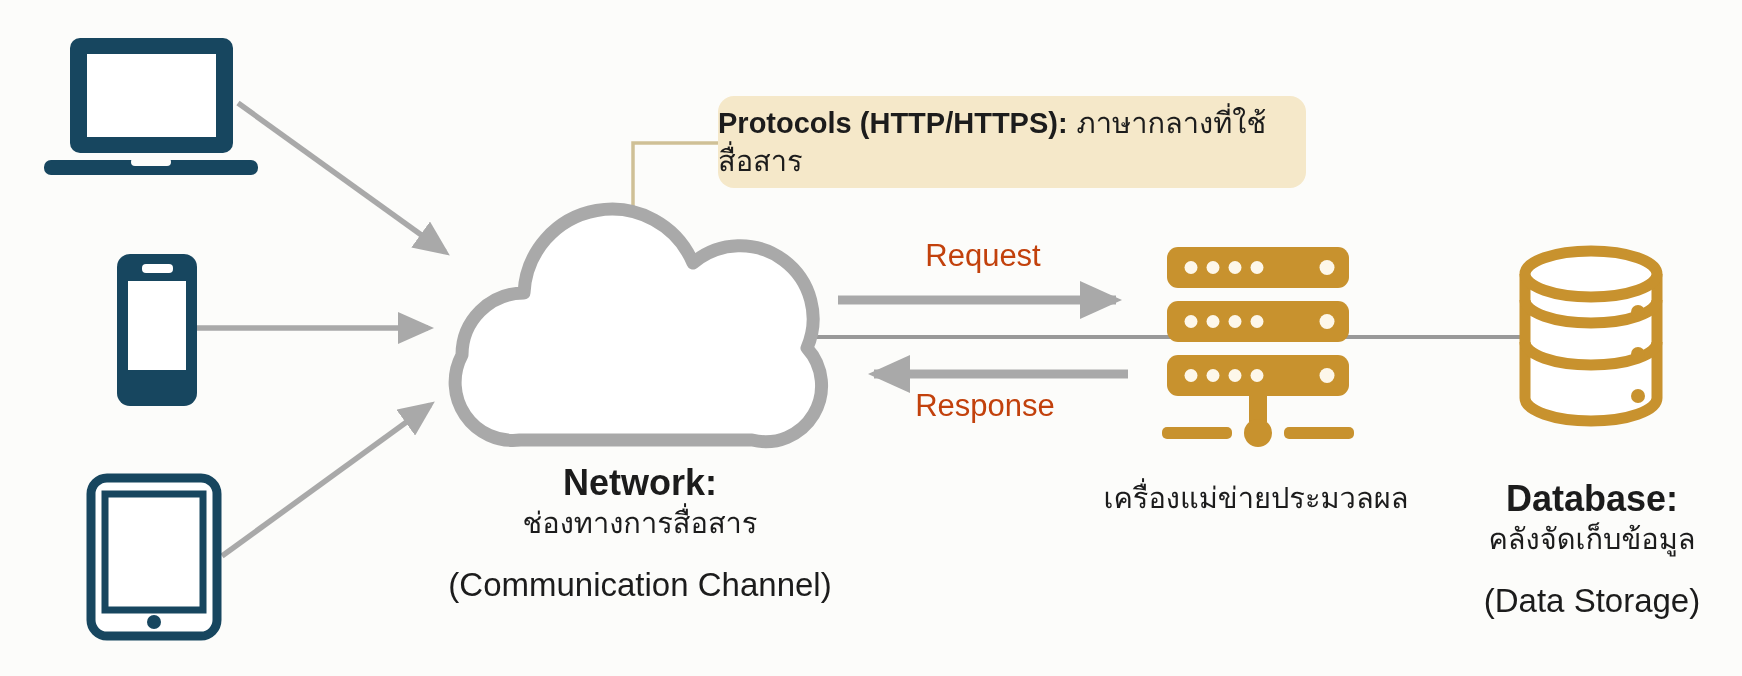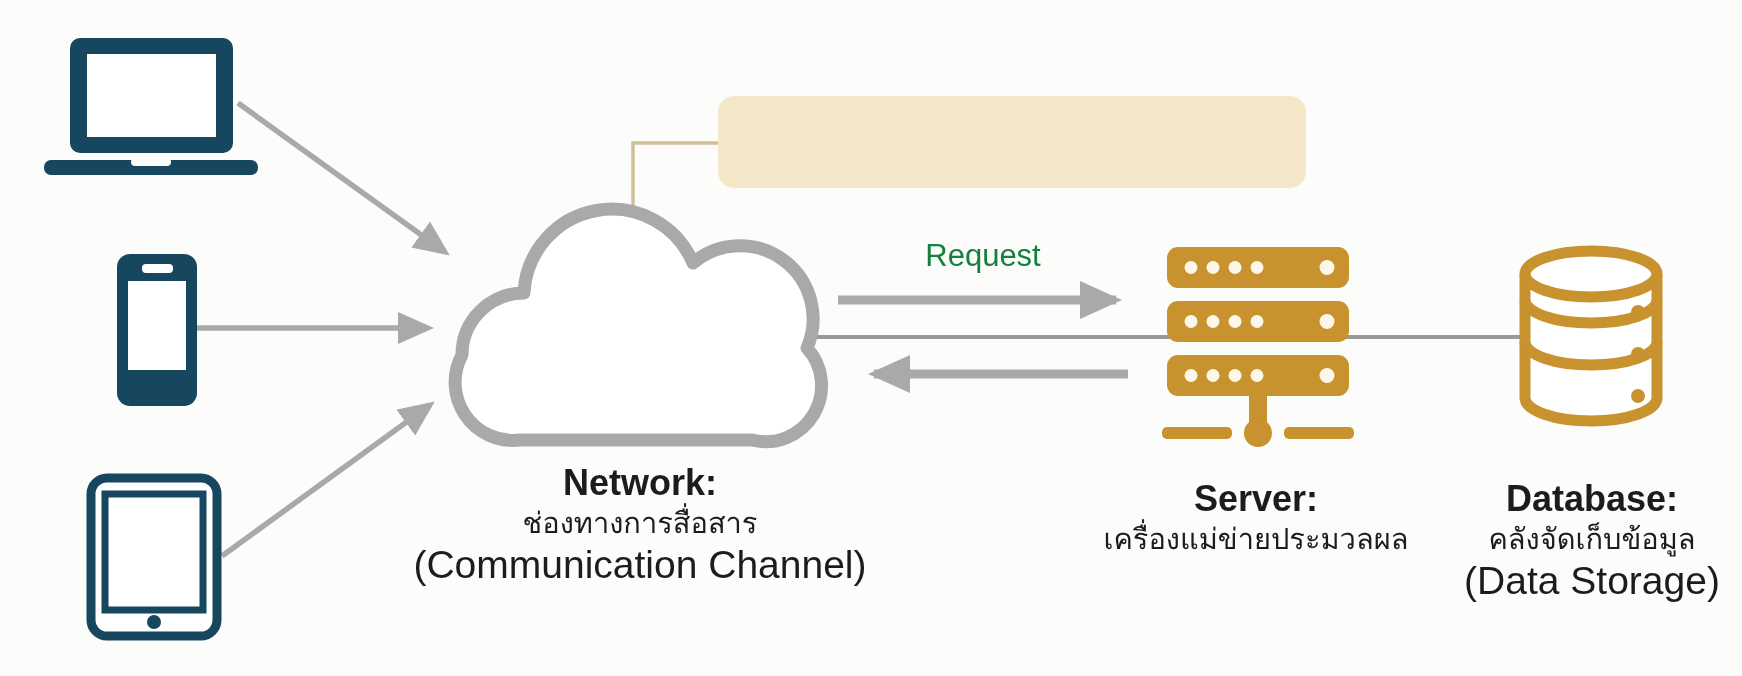--- a/index.html
+++ b/index.html
@@ -13,28 +13,28 @@
   .callout{
     position:absolute;left:718px;top:96px;width:588px;height:92px;
     background:#f5e8c9;border-radius:16px;
     display:flex;flex-direction:column;justify-content:center;align-items:center;
     line-height:38px;font-size:29px;
   }
   .callout .b{font-weight:700;}
   .callout .thai{margin-left:9px;}
   .flow-label{
     position:absolute;width:260px;text-align:center;
-    font-size:31px;color:#15803d;
+    font-size:31px;color:#c2410c;
   }
   #req{left:853px;top:238px;}
   #res{left:855px;top:388px;}
   .node-label{position:absolute;text-align:center;line-height:41px;}
   .nl-title{font-size:36px;font-weight:700;}
   .nl-thai{font-size:29px;text-align:center;}
-  .nl-en{font-size:39px;}
+  .nl-en{font-size:33px;margin-top:20px;}
   #net{left:400px;top:462px;width:480px;}
   #srv{left:1026px;top:478px;width:460px;}
   #db{left:1412px;top:478px;width:360px;}
 </style>
 </head>
 <body>
 
 <div class="stage">
 
   <svg width="1742" height="676" viewBox="0 0 1742 676">
@@ -116,32 +116,35 @@
       <path d="M1525 342 A66 23 0 0 0 1657 342"></path>
       <g fill="#c8922e" stroke="none">
         <circle cx="1638" cy="312" r="7"></circle>
         <circle cx="1638" cy="354" r="7"></circle>
         <circle cx="1638" cy="396" r="7"></circle>
       </g>
     </g>
   </svg>
 
   <div class="callout">
+    <div>
+      <span class="b">Protocols (HTTP/HTTPS):</span><span class="thai">ภาษากลางที่ใช้สื่อสาร</span>
+    </div>
   </div>
 
   <div class="flow-label" id="req">Request</div>
+  <div class="flow-label" id="res">Response</div>
 
   <div class="node-label" id="net">
     <div class="nl-title">Network:</div>
     <div class="nl-thai">ช่องทางการสื่อสาร</div>
     <div class="nl-en">(Communication Channel)</div>
   </div>
 
   <div class="node-label" id="srv">
-    <div class="nl-title">Server:</div>
     <div class="nl-thai">เครื่องแม่ข่ายประมวลผล</div>
   </div>
 
   <div class="node-label" id="db">
     <div class="nl-title">Database:</div>
     <div class="nl-thai">คลังจัดเก็บข้อมูล</div>
     <div class="nl-en">(Data Storage)</div>
   </div>
 
 </div>

